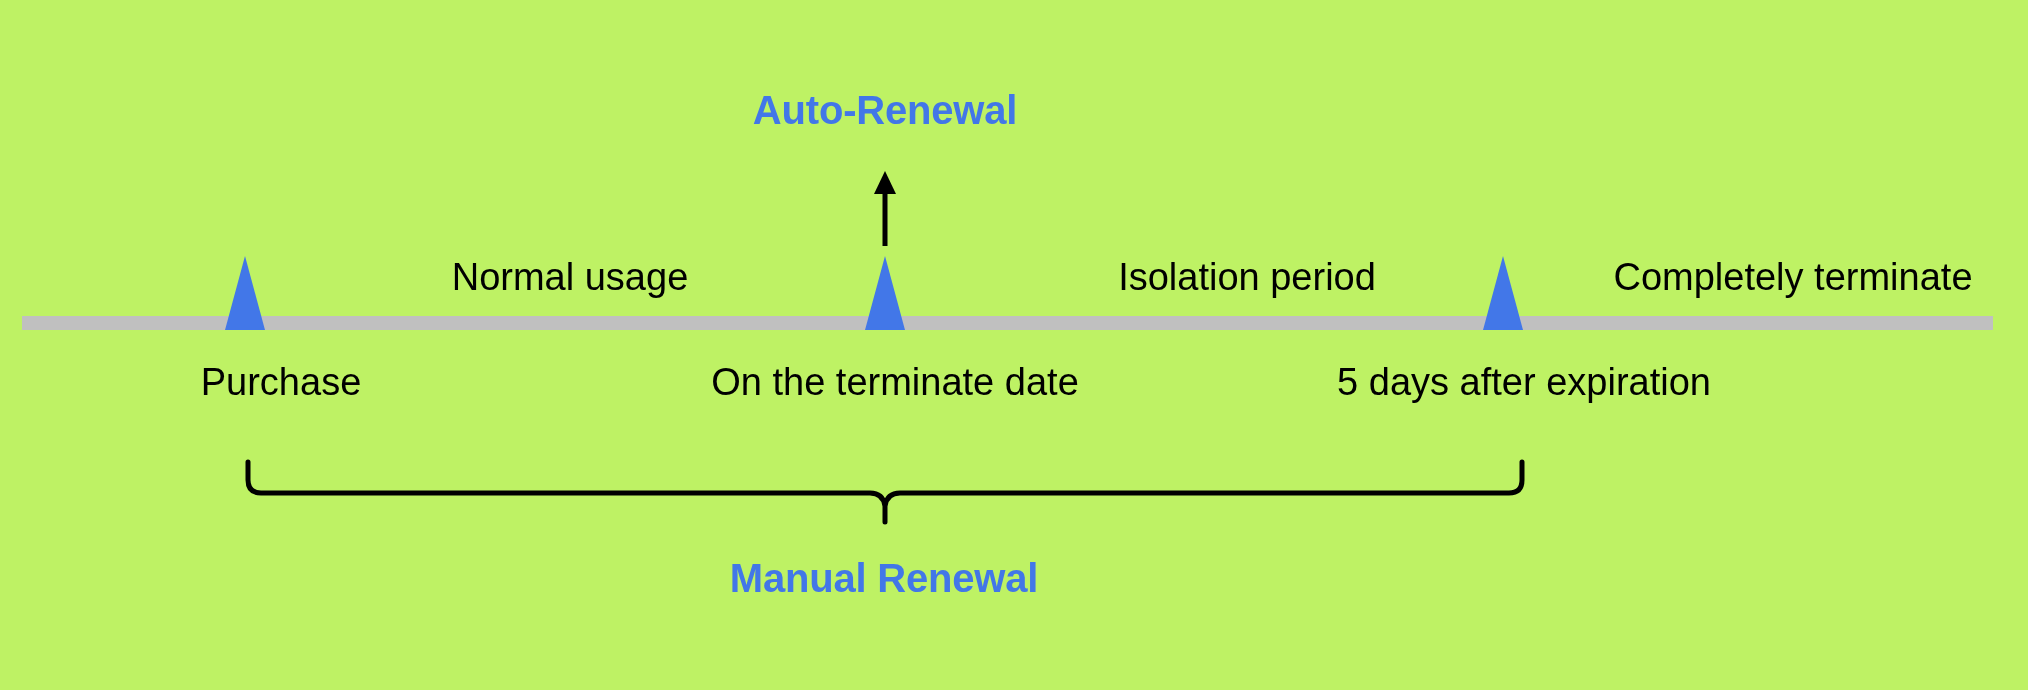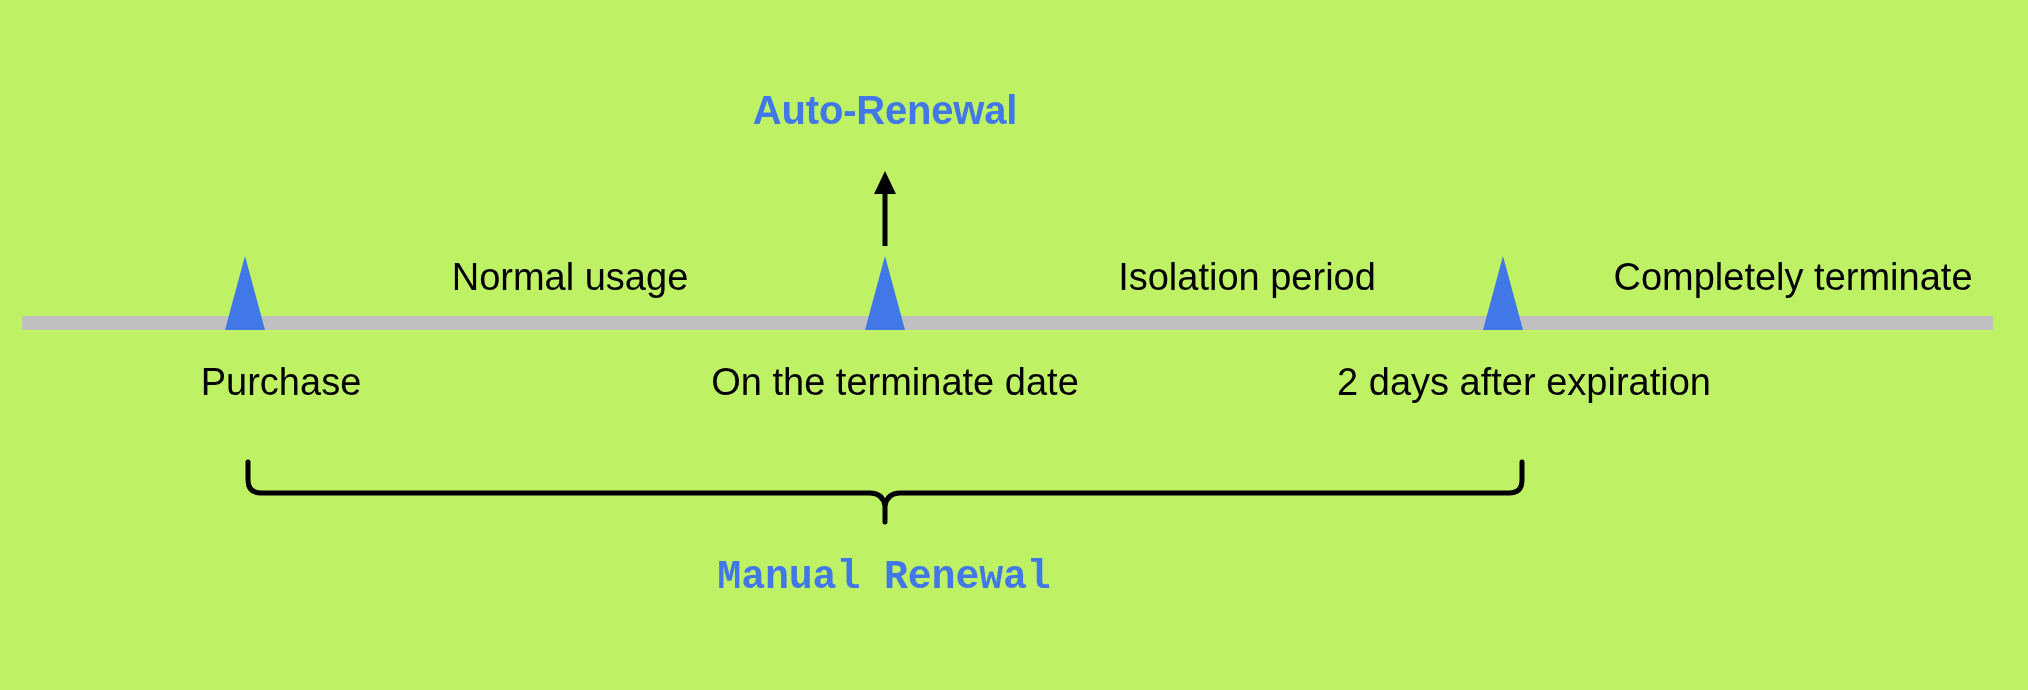--- a/index.html
+++ b/index.html
@@ -119,33 +119,33 @@
   <div class="marker" style="left:1482px; top:256px;">
     <svg width="42" height="74" viewBox="0 0 42 74" xmlns="http://www.w3.org/2000/svg">
       <polygon points="21,0 41,74 1,74" fill="#4277e8"></polygon>
     </svg>
   </div>
 
   <div class="label centered" style="left:263px; top:363px;margin-left:18px;">Purchase</div>
 
   <div class="label centered" style="left:895px; top:363px;">On the terminate date</div>
 
-  <div class="label centered" style="left:1524px; top:363px;">2 days after expiration</div>
+  <div class="label centered" style="left:1524px; top:363px;">5 days after expiration</div>
 
   <div class="brace">
     <svg width="1290" height="76" viewBox="0 0 1290 76" xmlns="http://www.w3.org/2000/svg">
       <path d="M 8 6
                L 8 24
                Q 8 37 21 37
                L 630 37
                Q 643 37 645 50
                L 645 66
                L 645 50
                Q 647 37 660 37
                L 1269 37
                Q 1282 37 1282 24
                L 1282 6" fill="none" stroke="#000000" stroke-width="5" stroke-linecap="round" stroke-linejoin="round"></path>
     </svg>
   </div>
 
-  <div class="heading" style="left:884px; top:558px;font-family:Liberation Mono, monospace;">Manual Renewal</div>
+  <div class="heading" style="left:884px; top:558px;">Manual Renewal</div>
 
 </div>
 
 </body></html>

